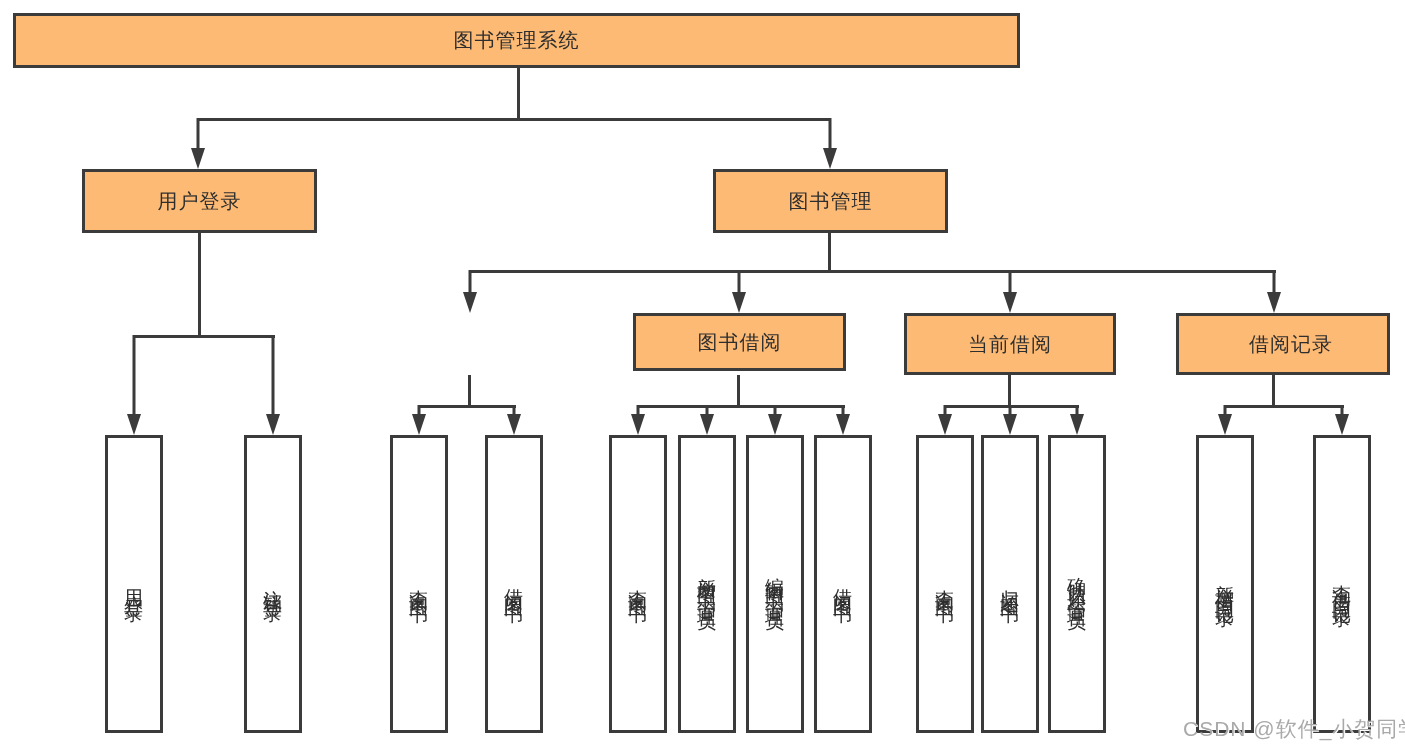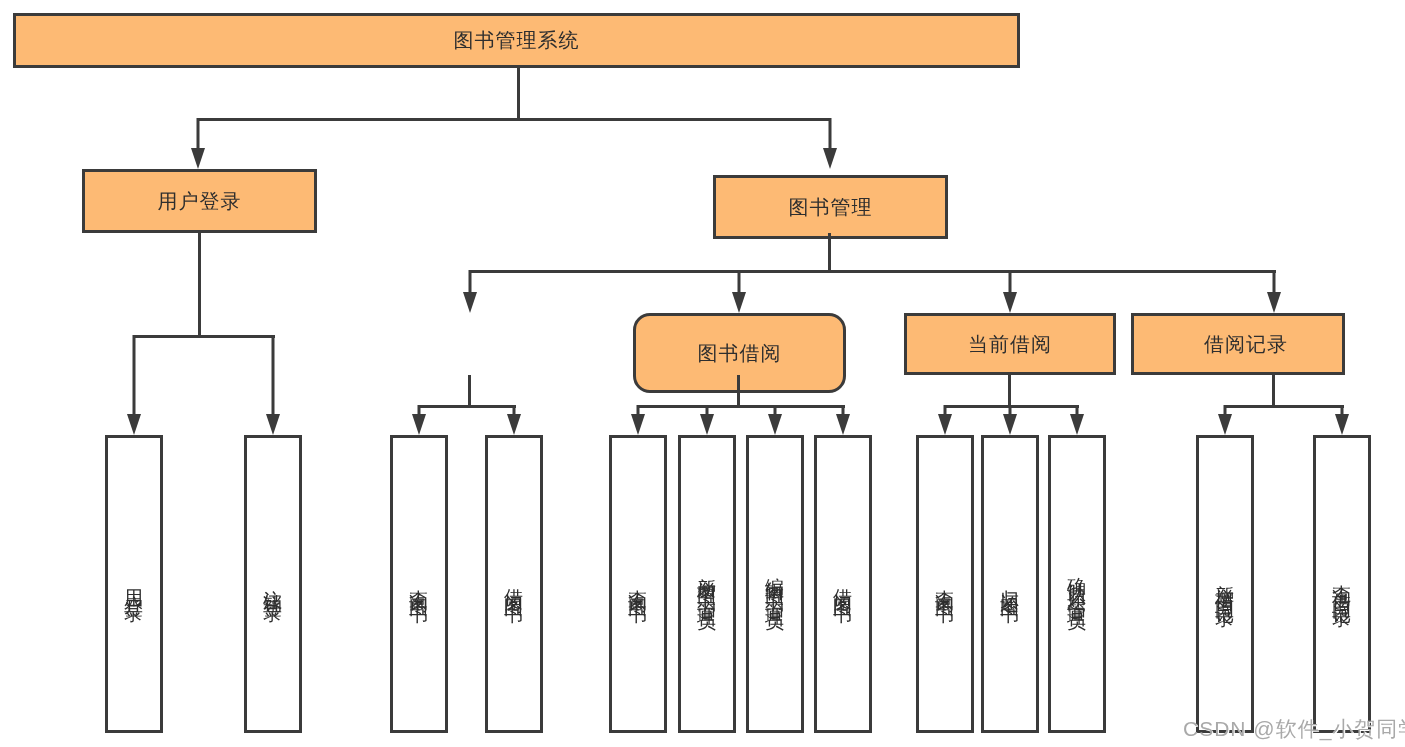--- a/index.html
+++ b/index.html
@@ -83,21 +83,21 @@
       <div class="head"></div>
     </div>
   <div class="arrow" style="left:823px;top:118px;height:51px;">
       <div class="stem"></div>
       <div class="head"></div>
     </div>
 
   <div class="box" style="left:82px;top:169px;width:235px;height:64px;">
     <span>用户登录</span>
   </div>
-  <div class="box" style="left:713px;top:169px;width:235px;height:64px;margin-top:6px;">
+  <div class="box" style="left:713px;top:169px;width:235px;height:64px;">
     <span>图书管理</span>
   </div>
 
   <div class="vline" style="left:198px;top:233px;height:104px;"></div>
   <div class="hline" style="left:134px;top:335px;width:141px;"></div>
   <div class="arrow" style="left:127px;top:335px;height:100px;">
       <div class="stem"></div>
       <div class="head"></div>
     </div>
   <div class="arrow" style="left:266px;top:335px;height:100px;">
@@ -117,27 +117,27 @@
     </div>
   <div class="arrow" style="left:1003px;top:270px;height:43px;">
       <div class="stem"></div>
       <div class="head"></div>
     </div>
   <div class="arrow" style="left:1267px;top:270px;height:43px;">
       <div class="stem"></div>
       <div class="head"></div>
     </div>
 
-  <div class="box" style="left:633px;top:313px;width:213px;height:80px;border-radius:17px;">
+  <div class="box" style="left:633px;top:313px;width:213px;height:58px;">
     <span>图书借阅</span>
   </div>
   <div class="box" style="left:904px;top:313px;width:212px;height:62px;text-align:right;">
     <span>当前借阅</span>
   </div>
-  <div class="box" style="left:1131px;top:313px;width:214px;height:62px;padding-left:16px;">
+  <div class="box" style="left:1176px;top:313px;width:214px;height:62px;padding-left:16px;">
     <span>借阅记录</span>
   </div>
 
   <div class="vline" style="left:468px;top:375px;height:32px;"></div>
   <div class="hline" style="left:419px;top:405px;width:97px;"></div>
   <div class="arrow" style="left:412px;top:405px;height:30px;">
       <div class="stem"></div>
       <div class="head"></div>
     </div>
   <div class="arrow" style="left:507px;top:405px;height:30px;">

